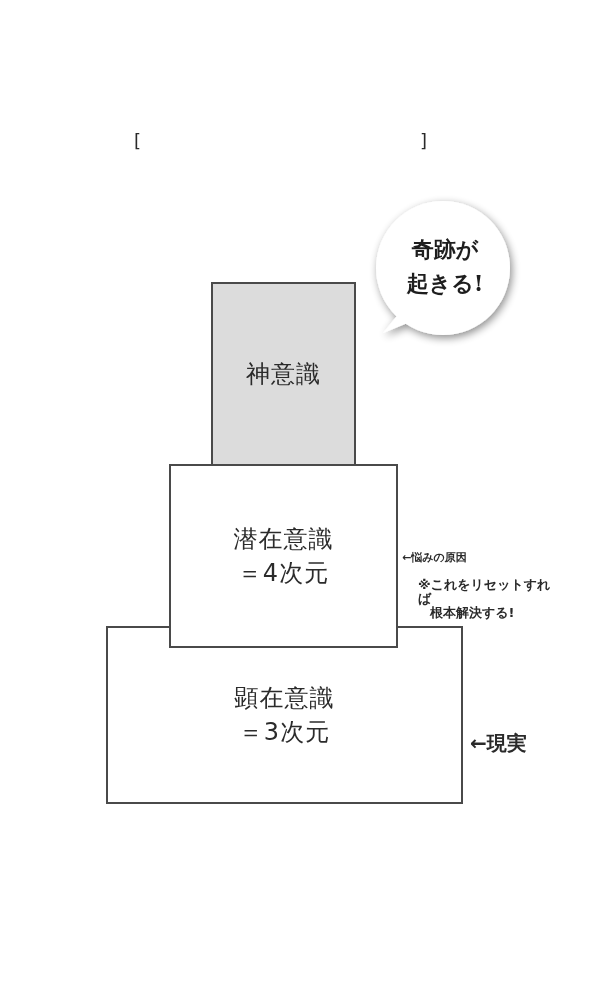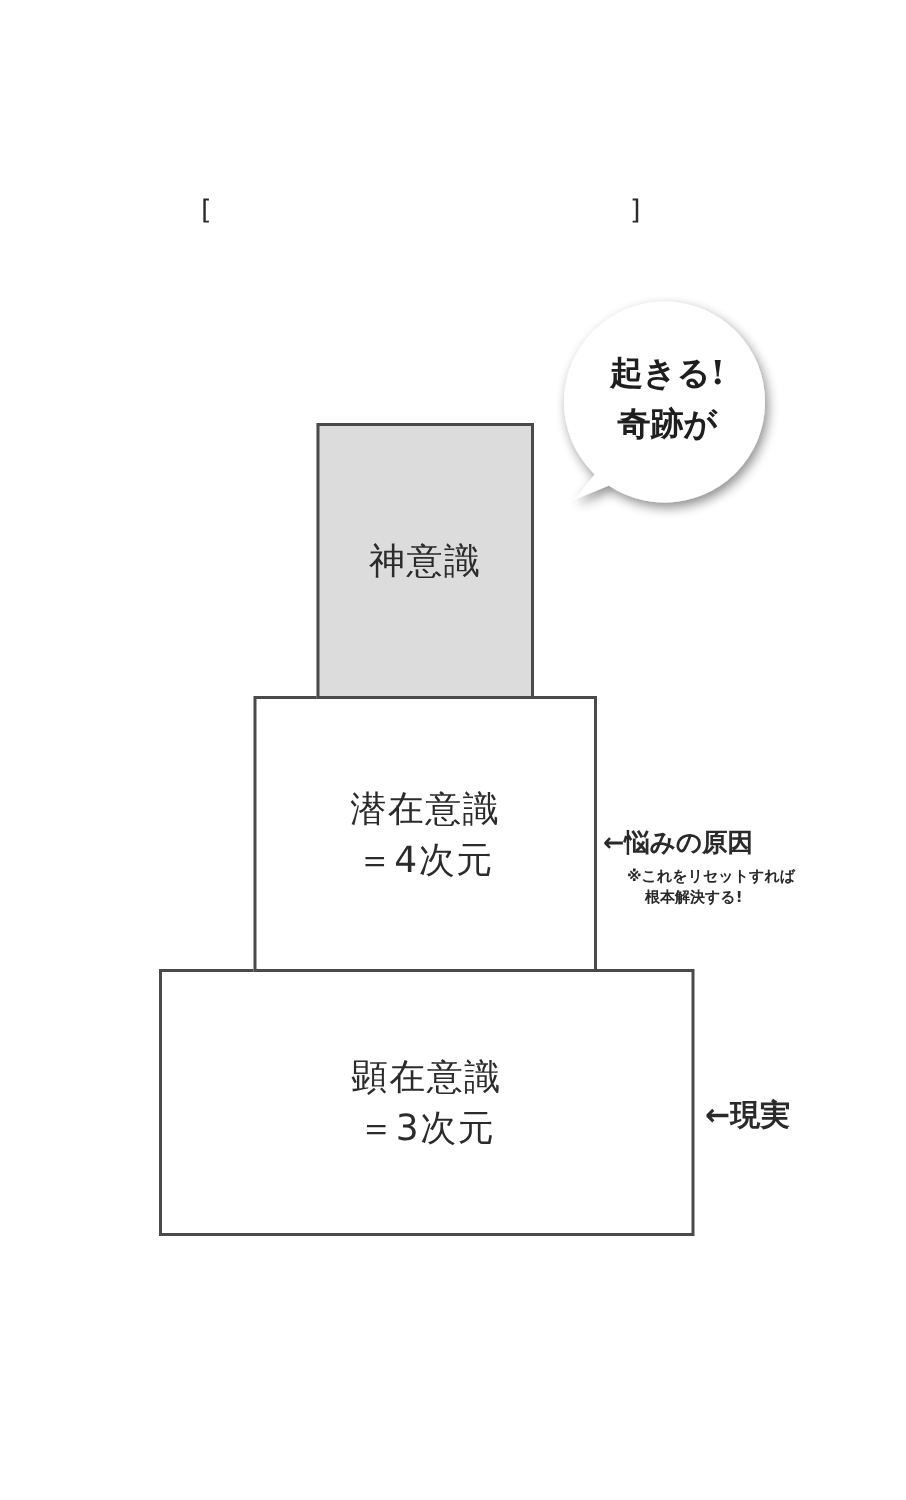--- a/index.html
+++ b/index.html
@@ -8,28 +8,28 @@
     .title { position: absolute; left: 134px; top: 128px; width: 300px; height: 30px;
       font-size: 15px; font-weight: bold; letter-spacing: 2px; }
     .title .br-l { position: absolute; left: 0; top: 2px; font-weight: normal; font-size: 18px; }
     .title .br-r { position: absolute; left: 286px; top: 2px; font-weight: normal; font-size: 18px; }
     .title .txt { position: absolute; left: 36px; top: 5px; }
     .box { position: absolute; box-sizing: border-box; border: 2px solid #4a4a4a; background: #ffffff;
       display: flex; flex-direction: column; align-items: center; justify-content: center; }
     .box .l1, .box .l2 { font-size: 24px; line-height: 34px; color: #2b2b2b; letter-spacing: 1px; }
     .box-top { left: 211px; top: 282px; width: 145px; height: 184px; background: #dcdcdc; z-index: 2; }
     .box-mid { left: 169px; top: 464px; width: 229px; height: 184px; z-index: 1; }
-    .box-bot { left: 106px; top: 646px; width: 357px; height: 178px; }
+    .box-bot { left: 106px; top: 626px; width: 357px; height: 178px; }
     .bubble { position: absolute; left: 360px; top: 190px; width: 170px; height: 160px; }
     .bubble svg { position: absolute; left: 0; top: 0; }
     .bubble .btxt { position: absolute; left: 30px; top: 42px; width: 110px; text-align: center;
       font-family: "DejaVu Serif", serif; font-weight: bold; font-size: 22px; line-height: 34px; color: #1e1e1e; }
     .note { position: absolute; font-weight: bold; color: #2a2a2a; }
-    .note-worry { left: 402px; top: 550px; font-size: 17px; }
-    .note-sub { left: 418px; top: 578px; font-size: 10px; line-height: 14px; width: 140px; }
+    .note-worry { left: 402px; top: 550px; font-size: 11px; }
+    .note-sub { left: 418px; top: 578px; font-size: 13px; line-height: 14px; width: 140px; }
     .note-sub .s2 { display: block; padding-left: 12px; }
     .note-reality { left: 470px; top: 730px; font-size: 20px; }
   </style>
 </head>
 <body>
 
 <div class="title">
   <span class="br-l">[</span>
   <span class="br-r">]</span>
 </div>
@@ -48,22 +48,22 @@
             <feMergeNode in="SourceGraphic"></feMergeNode>
           </feMerge>
       </filter>
     </defs>
     <g filter="url(#sh)">
       <circle cx="83" cy="78" r="67" fill="#ffffff"></circle>
       <path d="M 40 122 L 23 143 L 55 130 Z" fill="#ffffff"></path>
     </g>
   </svg>
   <div class="btxt">
+    <div>奇跡が</div>
     <div>起きる!</div>
-    <div>奇跡が</div>
   </div>
 </div>
 
 <div class="box box-top">
   <div class="l1">神意識</div>
 </div>
 
 <div class="box box-mid">
   <div class="l1">潜在意識</div>
   <div class="l2">＝4次元</div>

